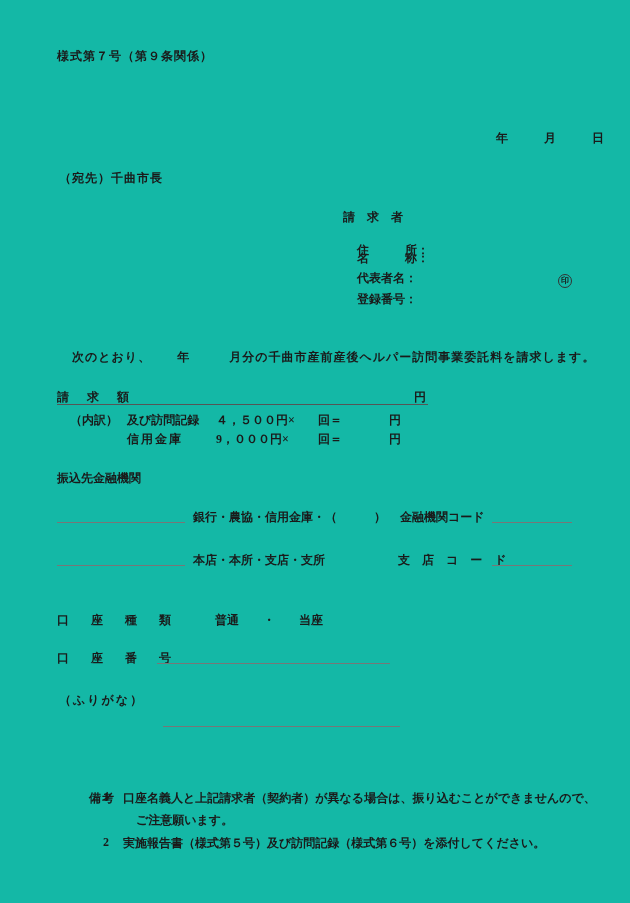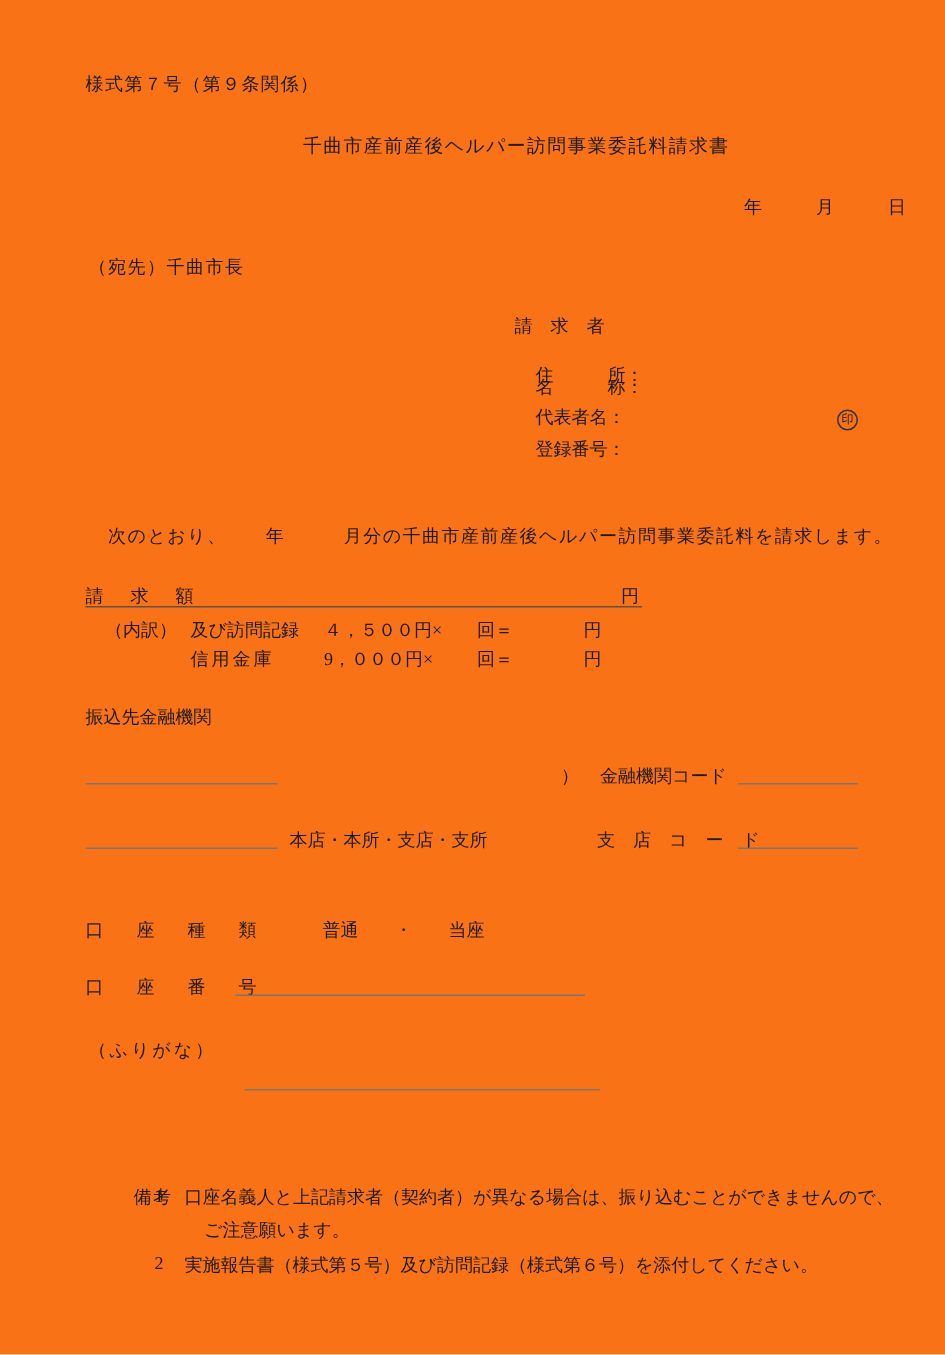--- a/index.html
+++ b/index.html
@@ -8,22 +8,23 @@
     background: #ffffff;
   }
   body {
     font-family: "Liberation Serif", "DejaVu Serif", serif;
     color: #1a1a1a;
   }
   #page {
     position: relative;
     width: 630px;
     height: 903px;
-    background: #f97316;
+    background: #14b8a6;
     overflow: hidden;
+    font-weight: bold;
   }
   .abs { position: absolute; white-space: pre; }
   .t12 { font-size: 12px; }
   .t13 { font-size: 12.5px; }
 
   
   .sp1 { letter-spacing: 1px; }
   .sp2 { letter-spacing: 2px; }
   .sp3 { letter-spacing: 3px; }
   .sp5 { letter-spacing: 5px; }
@@ -50,21 +51,20 @@
     vertical-align: middle;
   }
 </style>
 </head>
 <body>
 
 <div id="page">
 
   <div class="abs t12 sp1" style="left:57px; top:48px;">様式第７号（第９条関係）</div>
 
-  <div class="abs t13 sp1" style="left:202px; top:89px;">千曲市産前産後ヘルパー訪問事業委託料請求書</div>
 
   <div class="abs t12" style="left:496px; top:130px;">年　　　月　　　日</div>
 
   <div class="abs t12 sp1" style="left:59px; top:170px;">（宛先）千曲市長</div>
 
   <div class="abs t12" style="left:343px; top:209px;">請　求　者</div>
 
   <div class="abs t12" style="left:357px; top:242px;">住　　　所：</div>
 
   <div class="abs t12" style="left:357px; top:250px;">名　　　称：</div>
@@ -88,20 +88,21 @@
   <div class="abs t12" style="left:389px; top:412px;">円</div>
 
   <div class="abs t12 sp2" style="left:127px; top:431px;">信用金庫</div>
   <div class="abs t12" style="left:216px; top:431px;">9，０００円×</div>
   <div class="abs t12" style="left:318px; top:431px;">回＝</div>
   <div class="abs t12" style="left:389px; top:431px;">円</div>
 
   <div class="abs t12" style="left:57px; top:470px;">振込先金融機関</div>
 
   <div class="rule-thin" style="left:57px; top:522px; width:128px;"></div>
+  <div class="abs t12" style="left:193px; top:509px;">銀行・農協・信用金庫・（</div>
   <div class="abs t12" style="left:374px; top:509px;">）</div>
   <div class="abs t12" style="left:400px; top:509px;">金融機関コード</div>
   <div class="rule-thin" style="left:492px; top:522px; width:80px;"></div>
 
   <div class="rule-thin" style="left:57px; top:565px; width:128px;"></div>
   <div class="abs t12" style="left:193px; top:552px;text-align:center;">本店・本所・支店・支所</div>
   <div class="abs t12" style="left:398px; top:552px;">支　店　コ　ー　ド</div>
   <div class="rule-thin" style="left:492px; top:565px; width:80px;"></div>
 
   <div class="abs t12 sp5" style="left:57px; top:612px;">口　座　種　類</div>

